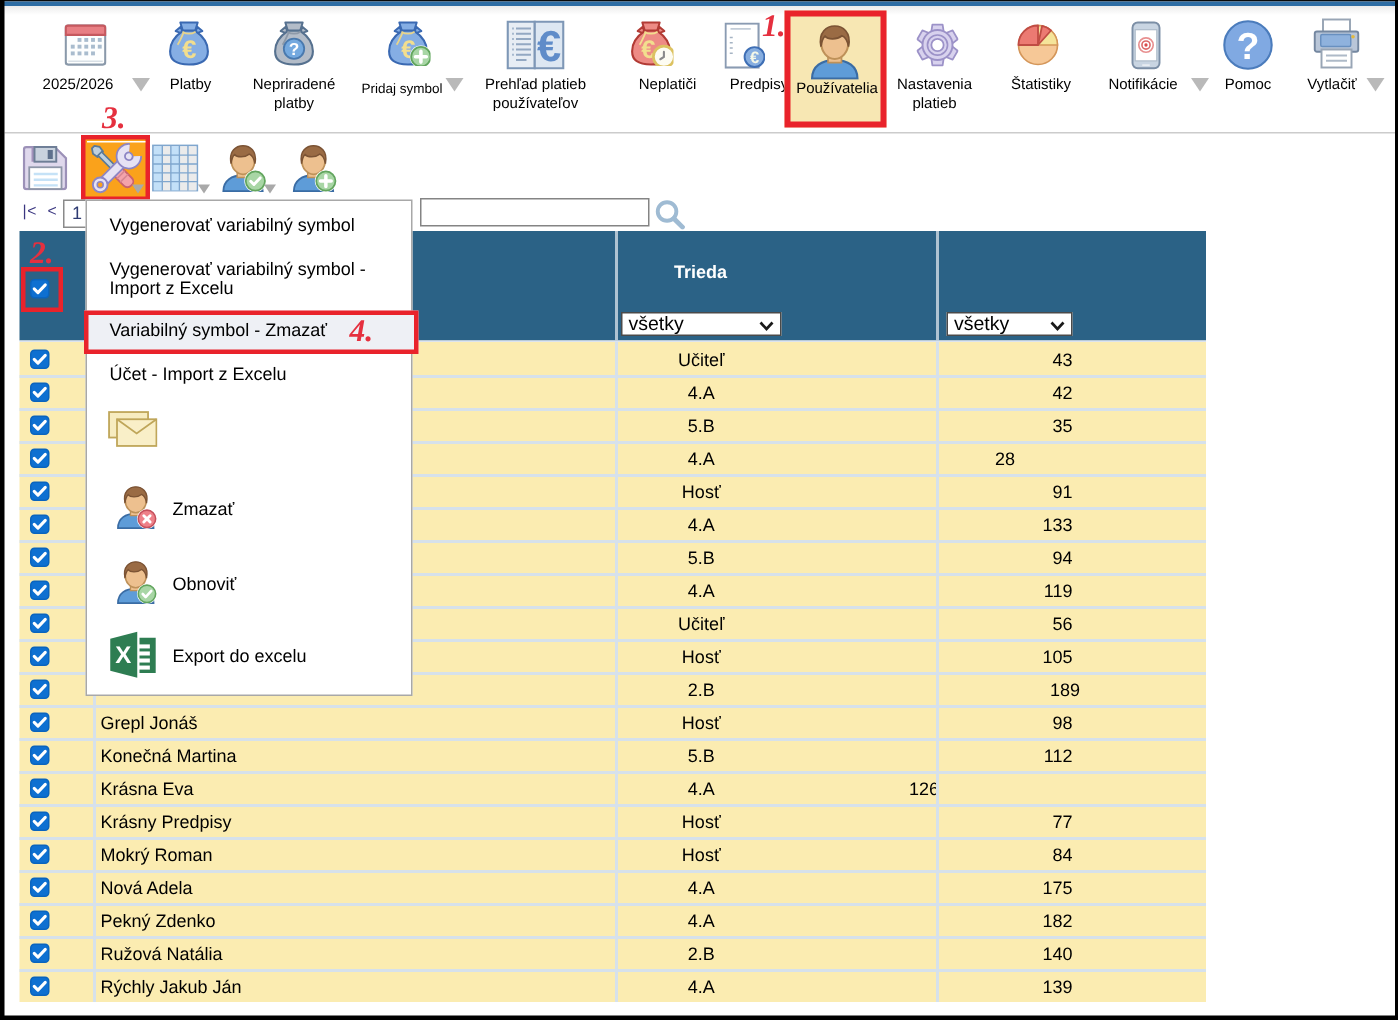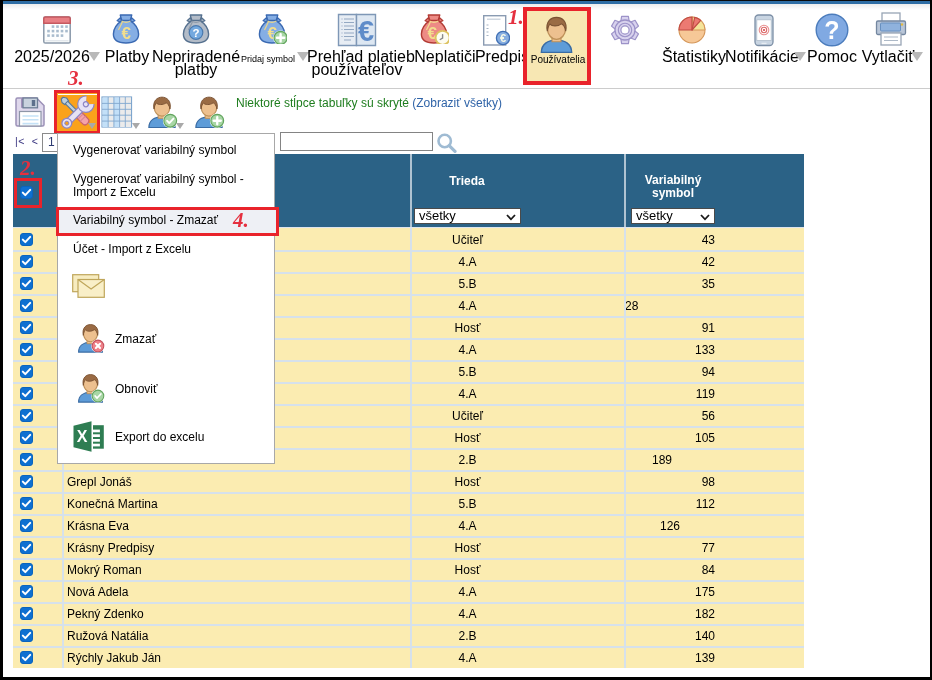--- a/index.html
+++ b/index.html
@@ -1,20 +1,20 @@
 <!DOCTYPE html>
 <html><head><meta charset="utf-8">
 <style>
 *{margin:0;padding:0;box-sizing:border-box}
 html,body{width:932px;height:680px;overflow:hidden;background:#fff}
 body{font-family:"Liberation Sans",sans-serif}
 #frame{position:absolute;left:0;top:0;width:932px;height:680px;background:#fff}
 .abs{position:absolute}
 .ic{position:absolute}
-.lbl{position:absolute;font-size:16px;color:#000;text-align:center;line-height:13px;white-space:nowrap}
+.lbl{position:absolute;font-size:10px;color:#000;text-align:center;line-height:13px;white-space:nowrap}
 .tri{position:absolute;width:0;height:0;border-left:6.5px solid transparent;border-right:6.5px solid transparent;border-top:9px solid #b9b9b9}
 .tris{position:absolute;width:0;height:0;border-left:4.5px solid transparent;border-right:4.5px solid transparent;border-top:6px solid #a9a9a9}
 .cb{position:absolute;width:13px;height:13px;background:#0E70D1;border:1px solid #0A64BE;border-radius:3px}
 .cb svg{position:absolute;left:-1px;top:-1px}
 .row{position:absolute;left:0;width:791px;height:22px;background:#FBECB1;border-top:2px solid #D6E1EB}
 .rtxt{position:absolute;font-size:12px;color:#000;line-height:20px}
 .redbox{position:absolute;border:3px solid #E9232B}
 .ann{position:absolute;font-family:"Liberation Serif",serif;font-style:italic;font-weight:bold;font-size:21px;color:#E5303F;line-height:17px}
 .mtxt{position:absolute;font-size:12px;color:#000;line-height:13px}
 .sel{position:absolute;height:16px;background:#fff;border:1px solid #4a4a4a;font-size:13px;color:#000;line-height:14px;padding-left:4px}
@@ -138,20 +138,21 @@
       <g transform="rotate(240 14 15)">
         <path d="M10.6 1.4 h6.8 l0.9 6 h-8.6 z" fill="#D8D2EE" stroke="#9C92C8" stroke-width="1.2" stroke-linejoin="round"></path>
       </g>
       <g transform="rotate(300 14 15)">
         <path d="M10.6 1.4 h6.8 l0.9 6 h-8.6 z" fill="#D8D2EE" stroke="#9C92C8" stroke-width="1.2" stroke-linejoin="round"></path>
       </g>
 <circle cx="14" cy="15" r="10" fill="#D8D2EE" stroke="#9C92C8" stroke-width="1.3"></circle>
 <circle cx="14" cy="15" r="6.7" fill="none" stroke="#9C92C8" stroke-width="1.1"></circle>
 <circle cx="14" cy="15" r="4.1" fill="#fff" stroke="#9C92C8" stroke-width="1.2"></circle>
 </svg>
+<div class="lbl" style="left:573px;top:50px;width:100px">Nastavenia<br>platieb</div>
 <svg class="ic" style="left:678px;top:16px" width="28" height="28" viewBox="0 0 28 28">
 <circle cx="14" cy="14" r="13" fill="#F6C897" stroke="#D49659" stroke-width="1.1"></circle>
 <path d="M14 14 L14 1 A13 13 0 0 1 27 14 Z" fill="#F5E49A" stroke="#D49659" stroke-width="1"></path>
 <path d="M14 14 L1 14 A13 13 0 0 1 14 1 Z" fill="#EC7A72" stroke="#C04C44" stroke-width="1.2" stroke-linejoin="round"></path>
 <path d="M14 14 L16.7 1.3 A13 13 0 0 1 22.7 4.34 Z" fill="#EC7A72" stroke="#C04C44" stroke-width="1.2" stroke-linejoin="round"></path>
 </svg>
 <div class="lbl" style="left:644px;top:50px;width:100px">Štatistiky</div>
 <svg class="ic" style="left:754px;top:14px" width="20" height="33" viewBox="0 0 20 33">
 <rect x="1" y="1" width="18" height="30.5" rx="3.5" fill="#C9D5E2" stroke="#7C8FA6" stroke-width="1.3"></rect>
 <rect x="2.8" y="5.8" width="14.4" height="20.8" fill="#fff" stroke="#AEBCCA" stroke-width="0.8"></rect>
@@ -252,33 +253,31 @@
 <div class="tris" style="left:176px;top:123px"></div>
 <div class="ic" style="left:193px;top:96px"><svg width="32" height="32" viewBox="0 0 33 33">
 <path d="M3 32.5 c0 -7.5 5.8 -11 13.5 -11 c7.7 0 13.5 3.5 13.5 11 z" fill="#5E9CD8" stroke="#3A6CA4" stroke-width="1.3"></path>
 <path d="M12.5 17 h8 v6 h-8 z" fill="#EDC08F" stroke="#BE9159" stroke-width="1"></path>
 <ellipse cx="16.5" cy="11.5" rx="8" ry="9.3" fill="#EDC08F" stroke="#BE9159" stroke-width="1.2"></ellipse>
 <path d="M8.3 13.5 C6.5 4.5 12 1.2 16.5 1.2 C21 1.2 26.5 4.5 24.7 13.5 C24 9.5 22.3 7.6 20.8 7 C17.5 9.6 12.3 9.2 10.7 7.2 C9.6 8.2 8.7 10.5 8.3 13.5 Z" fill="#9A6B44" stroke="#7B5334" stroke-width="1"></path>
 <circle cx="25" cy="25.5" r="7.6" fill="#fff"></circle>
         <circle cx="25" cy="25.5" r="6.6" fill="#A8D6A5" stroke="#62A55E" stroke-width="1.2"></circle>
         <path d="M25 21.8 v7.4 M21.3 25.5 h7.4" stroke="#fff" stroke-width="2.4" stroke-linecap="round"></path>
       </svg></div>
-<div class="abs" style="left:236px;top:96px;font-size:12px;color:#1E7D1E">Niektoré stĺpce tabuľky sú skryté <span style="color:#3064A8">(Zobraziť všetky)</span></div>
 <div class="abs" style="left:15px;top:135px;font-size:10.5px;color:#3A3680;letter-spacing:0.5px">|&lt;&nbsp; &lt;</div>
 <div class="abs" style="left:42px;top:132.5px;width:26px;height:19px;background:#fff;border:1px solid #8a8a8a;font-size:12px;color:#2E3B72;padding-left:5px;line-height:17px">1</div>
 <div class="abs" style="left:280px;top:132px;width:153px;height:19px;background:#fff;border:1px solid #848484"></div>
 <svg class="ic" style="left:436px;top:133px" width="21" height="20" viewBox="0 0 21 20">
 <circle cx="8.7" cy="8" r="6.2" fill="none" stroke="#9FBBD3" stroke-width="2.6"></circle>
 <path d="M13.2 12.7 L19 18.4" stroke="#9FBBD3" stroke-width="3.2" stroke-linecap="round"></path>
 </svg>
 <div class="abs" style="left:13px;top:154px;width:791px;height:73px;background:#2B6286"></div>
 <div class="abs" style="left:410px;top:154px;width:1.5px;height:73px;background:#AFC3D2"></div>
 <div class="abs" style="left:624px;top:154px;width:1.5px;height:73px;background:#AFC3D2"></div>
 <div class="abs" style="left:417px;top:174px;width:100px;text-align:center;font-size:12px;font-weight:bold;color:#fff">Trieda</div>
-<div class="abs" style="left:623px;top:173.5px;width:100px;text-align:center;font-size:12px;font-weight:bold;color:#fff;line-height:13.5px">Variabilný<br>symbol</div>
 <div class="sel" style="left:414px;top:208px;width:107px">všetky<svg width="10" height="7" viewBox="0 0 10 7">
         <path d="M1 1 L5 5.3 L9 1" fill="none" stroke="#1a1a1a" stroke-width="1.8"></path>
       </svg></div>
 <div class="sel" style="left:631px;top:208px;width:84px">všetky<svg width="10" height="7" viewBox="0 0 10 7">
         <path d="M1 1 L5 5.3 L9 1" fill="none" stroke="#1a1a1a" stroke-width="1.8"></path>
       </svg></div>
 <div class="cb" style="left:20px;top:186px">
       <svg width="13" height="13" viewBox="0 0 13 13">
         <path d="M2.8 6.6 L5.3 9.1 L10.2 3.9" fill="none" stroke="#fff" stroke-width="2" stroke-linecap="round" stroke-linejoin="round"></path>
       </svg>
@@ -309,21 +308,21 @@
     </div>
 <div class="rtxt" style="left:411px;top:274px;width:113px;text-align:center">5.B</div>
 <div class="rtxt" style="left:625px;top:274px;width:90px;text-align:right">35</div>
 <div class="row" style="top:294px;left:13px;"></div>
 <div class="cb" style="left:20px;top:299px">
       <svg width="13" height="13" viewBox="0 0 13 13">
         <path d="M2.8 6.6 L5.3 9.1 L10.2 3.9" fill="none" stroke="#fff" stroke-width="2" stroke-linecap="round" stroke-linejoin="round"></path>
       </svg>
     </div>
 <div class="rtxt" style="left:411px;top:296px;width:113px;text-align:center">4.A</div>
-<div class="rtxt" style="left:625px;top:296px;width:90px;text-align:left">28</div>
+<div class="rtxt" style="left:625px;top:296px;width:90px;text-align:center">28</div>
 <div class="row" style="top:316px;left:13px;"></div>
 <div class="cb" style="left:20px;top:321px">
       <svg width="13" height="13" viewBox="0 0 13 13">
         <path d="M2.8 6.6 L5.3 9.1 L10.2 3.9" fill="none" stroke="#fff" stroke-width="2" stroke-linecap="round" stroke-linejoin="round"></path>
       </svg>
     </div>
 <div class="rtxt" style="left:411px;top:318px;width:113px;text-align:center">Hosť</div>
 <div class="rtxt" style="left:625px;top:318px;width:90px;text-align:right">91</div>
 <div class="row" style="top:338px;left:13px;"></div>
 <div class="cb" style="left:20px;top:343px">
@@ -365,21 +364,21 @@
     </div>
 <div class="rtxt" style="left:411px;top:428px;width:113px;text-align:center">Hosť</div>
 <div class="rtxt" style="left:625px;top:428px;width:90px;text-align:right">105</div>
 <div class="row" style="top:448px;left:13px;"></div>
 <div class="cb" style="left:20px;top:453px">
       <svg width="13" height="13" viewBox="0 0 13 13">
         <path d="M2.8 6.6 L5.3 9.1 L10.2 3.9" fill="none" stroke="#fff" stroke-width="2" stroke-linecap="round" stroke-linejoin="round"></path>
       </svg>
     </div>
 <div class="rtxt" style="left:411px;top:450px;width:113px;text-align:center">2.B</div>
-<div class="rtxt" style="left:652px;top:450px;width:90px;">189</div>
+<div class="rtxt" style="left:630px;top:450px;width:90px;text-align:right">189</div>
 <div class="row" style="top:470px;left:13px;"></div>
 <div class="cb" style="left:20px;top:475px">
       <svg width="13" height="13" viewBox="0 0 13 13">
         <path d="M2.8 6.6 L5.3 9.1 L10.2 3.9" fill="none" stroke="#fff" stroke-width="2" stroke-linecap="round" stroke-linejoin="round"></path>
       </svg>
     </div>
 <div class="rtxt" style="left:67px;top:472px">Grepl Jonáš</div>
 <div class="rtxt" style="left:411px;top:472px;width:113px;text-align:center">Hosť</div>
 <div class="rtxt" style="left:625px;top:472px;width:90px;text-align:right">98</div>
 <div class="row" style="top:492px;left:13px;"></div>
@@ -392,21 +391,21 @@
 <div class="rtxt" style="left:411px;top:494px;width:113px;text-align:center">5.B</div>
 <div class="rtxt" style="left:625px;top:494px;width:90px;text-align:right">112</div>
 <div class="row" style="top:514px;left:13px;"></div>
 <div class="cb" style="left:20px;top:519px">
       <svg width="13" height="13" viewBox="0 0 13 13">
         <path d="M2.8 6.6 L5.3 9.1 L10.2 3.9" fill="none" stroke="#fff" stroke-width="2" stroke-linecap="round" stroke-linejoin="round"></path>
       </svg>
     </div>
 <div class="rtxt" style="left:67px;top:516px">Krásna Eva</div>
 <div class="rtxt" style="left:411px;top:516px;width:113px;text-align:center">4.A</div>
-<div class="rtxt" style="left:625px;top:516px;width:90px;text-align:center">126</div>
+<div class="rtxt" style="left:606px;top:516px;width:90px;text-align:left">126</div>
 <div class="row" style="top:536px;left:13px;"></div>
 <div class="cb" style="left:20px;top:541px">
       <svg width="13" height="13" viewBox="0 0 13 13">
         <path d="M2.8 6.6 L5.3 9.1 L10.2 3.9" fill="none" stroke="#fff" stroke-width="2" stroke-linecap="round" stroke-linejoin="round"></path>
       </svg>
     </div>
 <div class="rtxt" style="left:67px;top:538px">Krásny Predpisy</div>
 <div class="rtxt" style="left:411px;top:538px;width:113px;text-align:center">Hosť</div>
 <div class="rtxt" style="left:625px;top:538px;width:90px;text-align:right">77</div>
 <div class="row" style="top:558px;left:13px;"></div>

